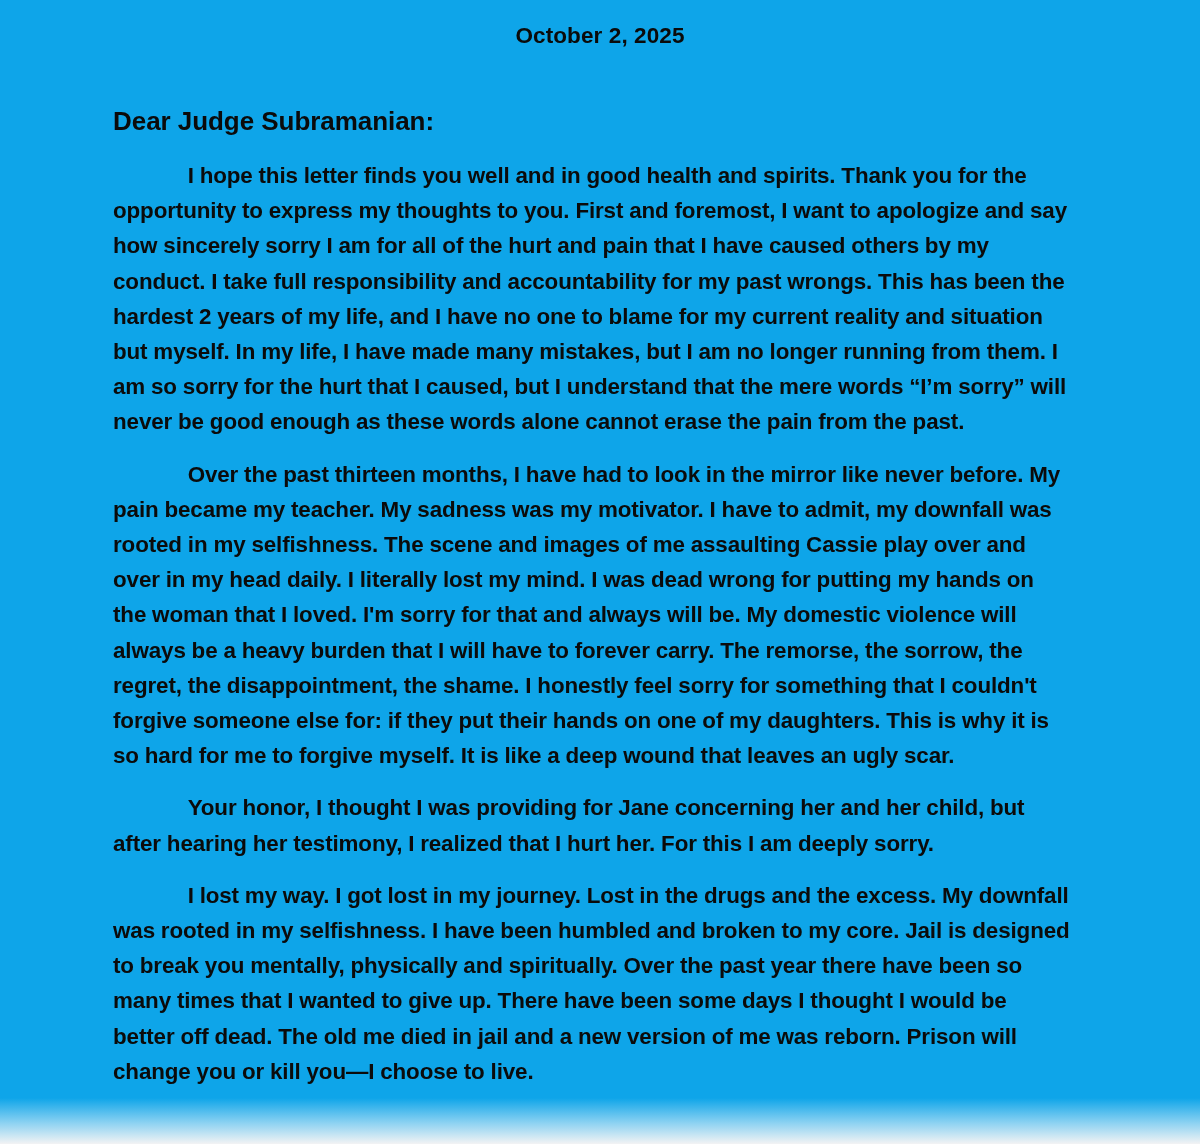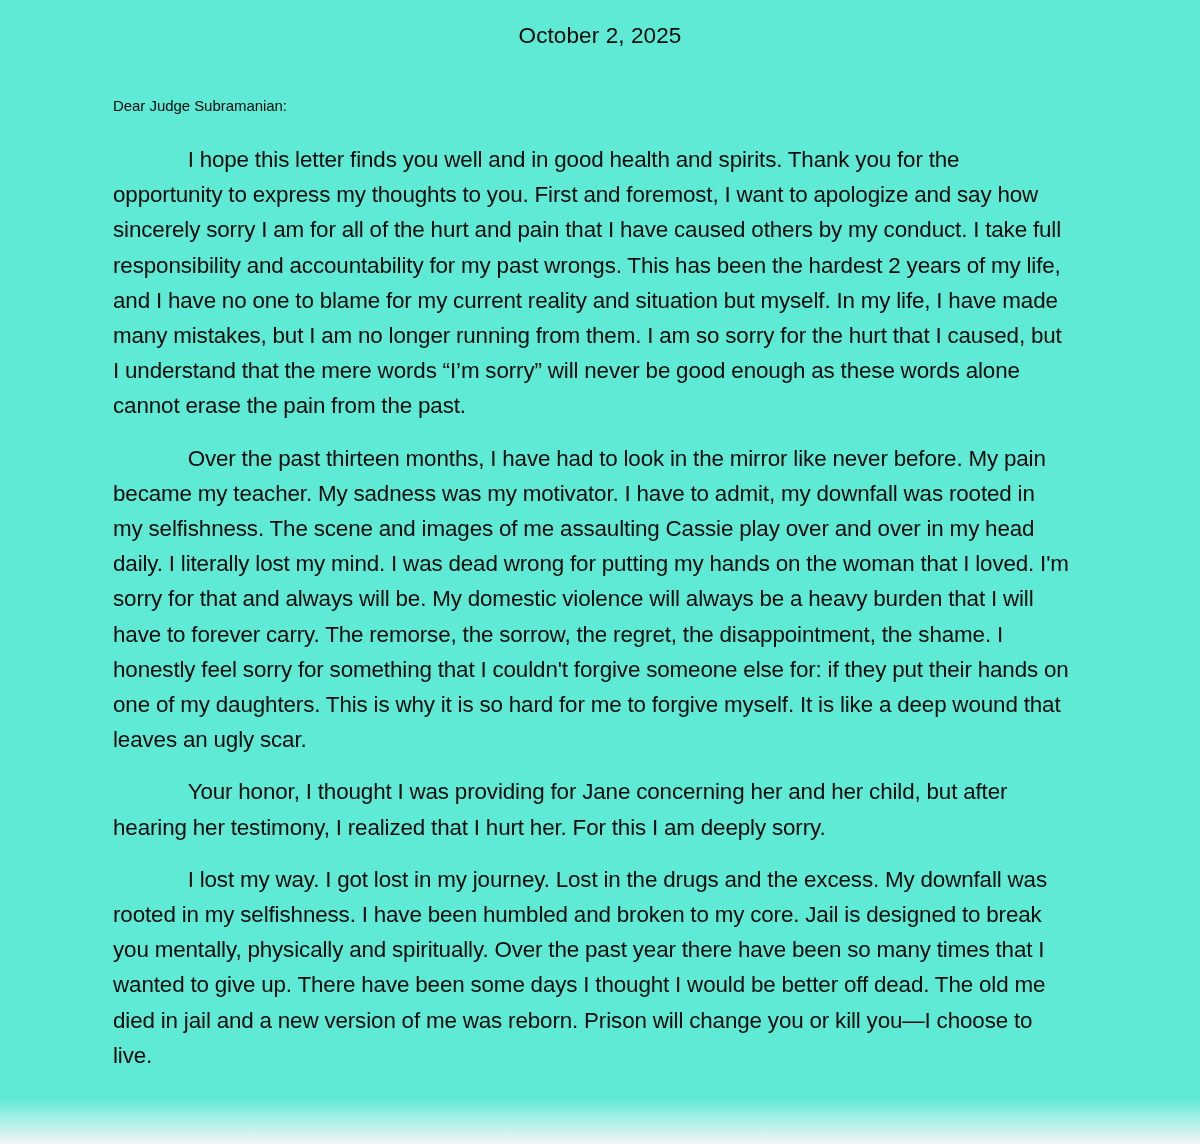--- a/index.html
+++ b/index.html
@@ -14,22 +14,23 @@
     color: #0b0b0b;
     overflow: hidden;
     position: relative;
     -webkit-font-smoothing: antialiased;
   }
 
   
   .page {
     position: absolute;
     inset: 0;
-    background: #5eead4;
+    background: #0ea5e9;
     box-sizing: border-box;
+    font-weight: bold;
   }
 
   
   .page-bottom-fade {
     position: absolute;
     left: 0;
     right: 0;
     bottom: 0;
     height: 46px;
     background: linear-gradient(to bottom, rgba(255,255,255,0) 0%, rgba(248,248,249,0.55) 55%, #f3f3f4 100%);
@@ -49,24 +50,24 @@
   }
 
   .letter-body {
     position: absolute;
     top: 88px;
     left: 113px;
     width: 962px;
   }
 
   .salutation {
-    font-size: 15px;
+    font-size: 26px;
     line-height: 35px;
     letter-spacing: -0.05px;
-    margin: 0 0 19px 0;
+    margin: 16px 0 19px 0;
   }
 
   .para {
     font-size: 22.5px;
     line-height: 35.2px;
     letter-spacing: -0.12px;
     word-spacing: -0.2px;
     text-indent: 75px;
     text-align: left;
     margin: 0 0 17px 0;

